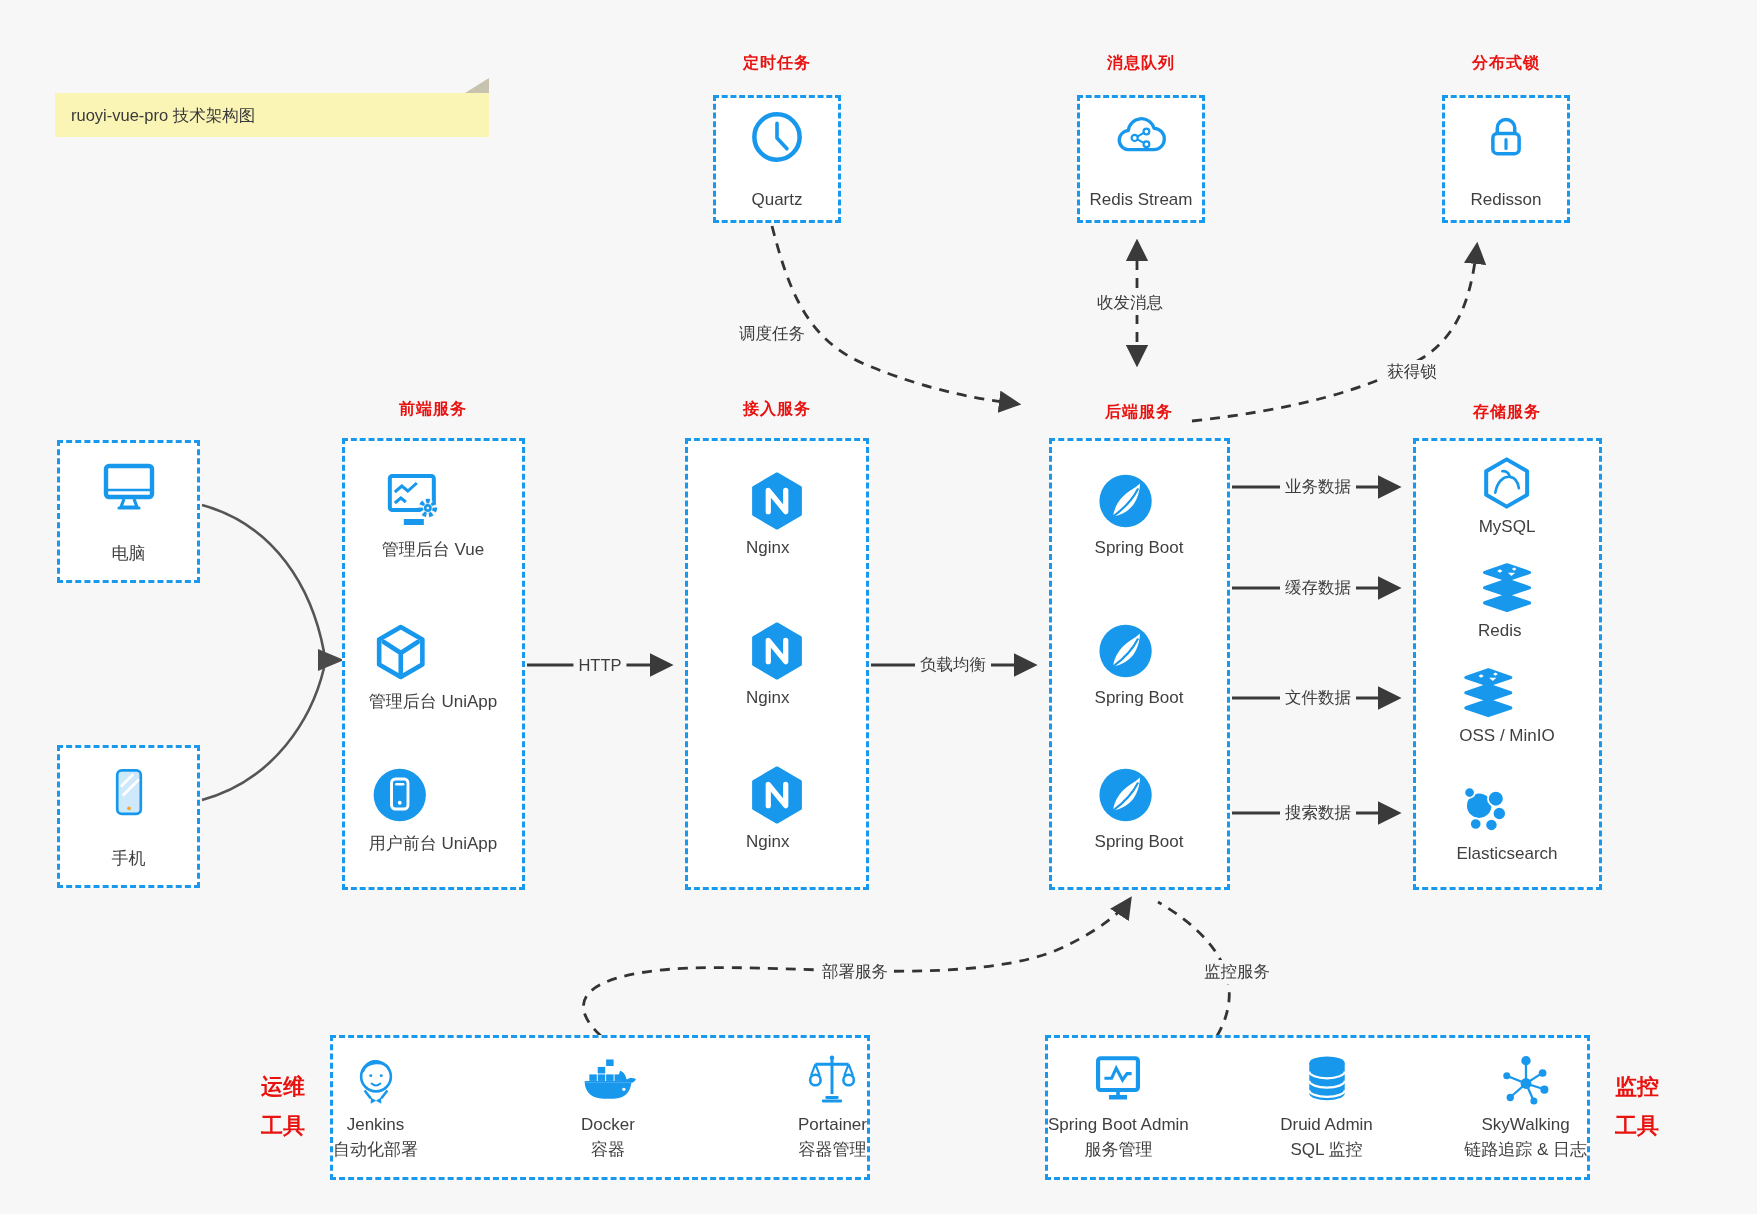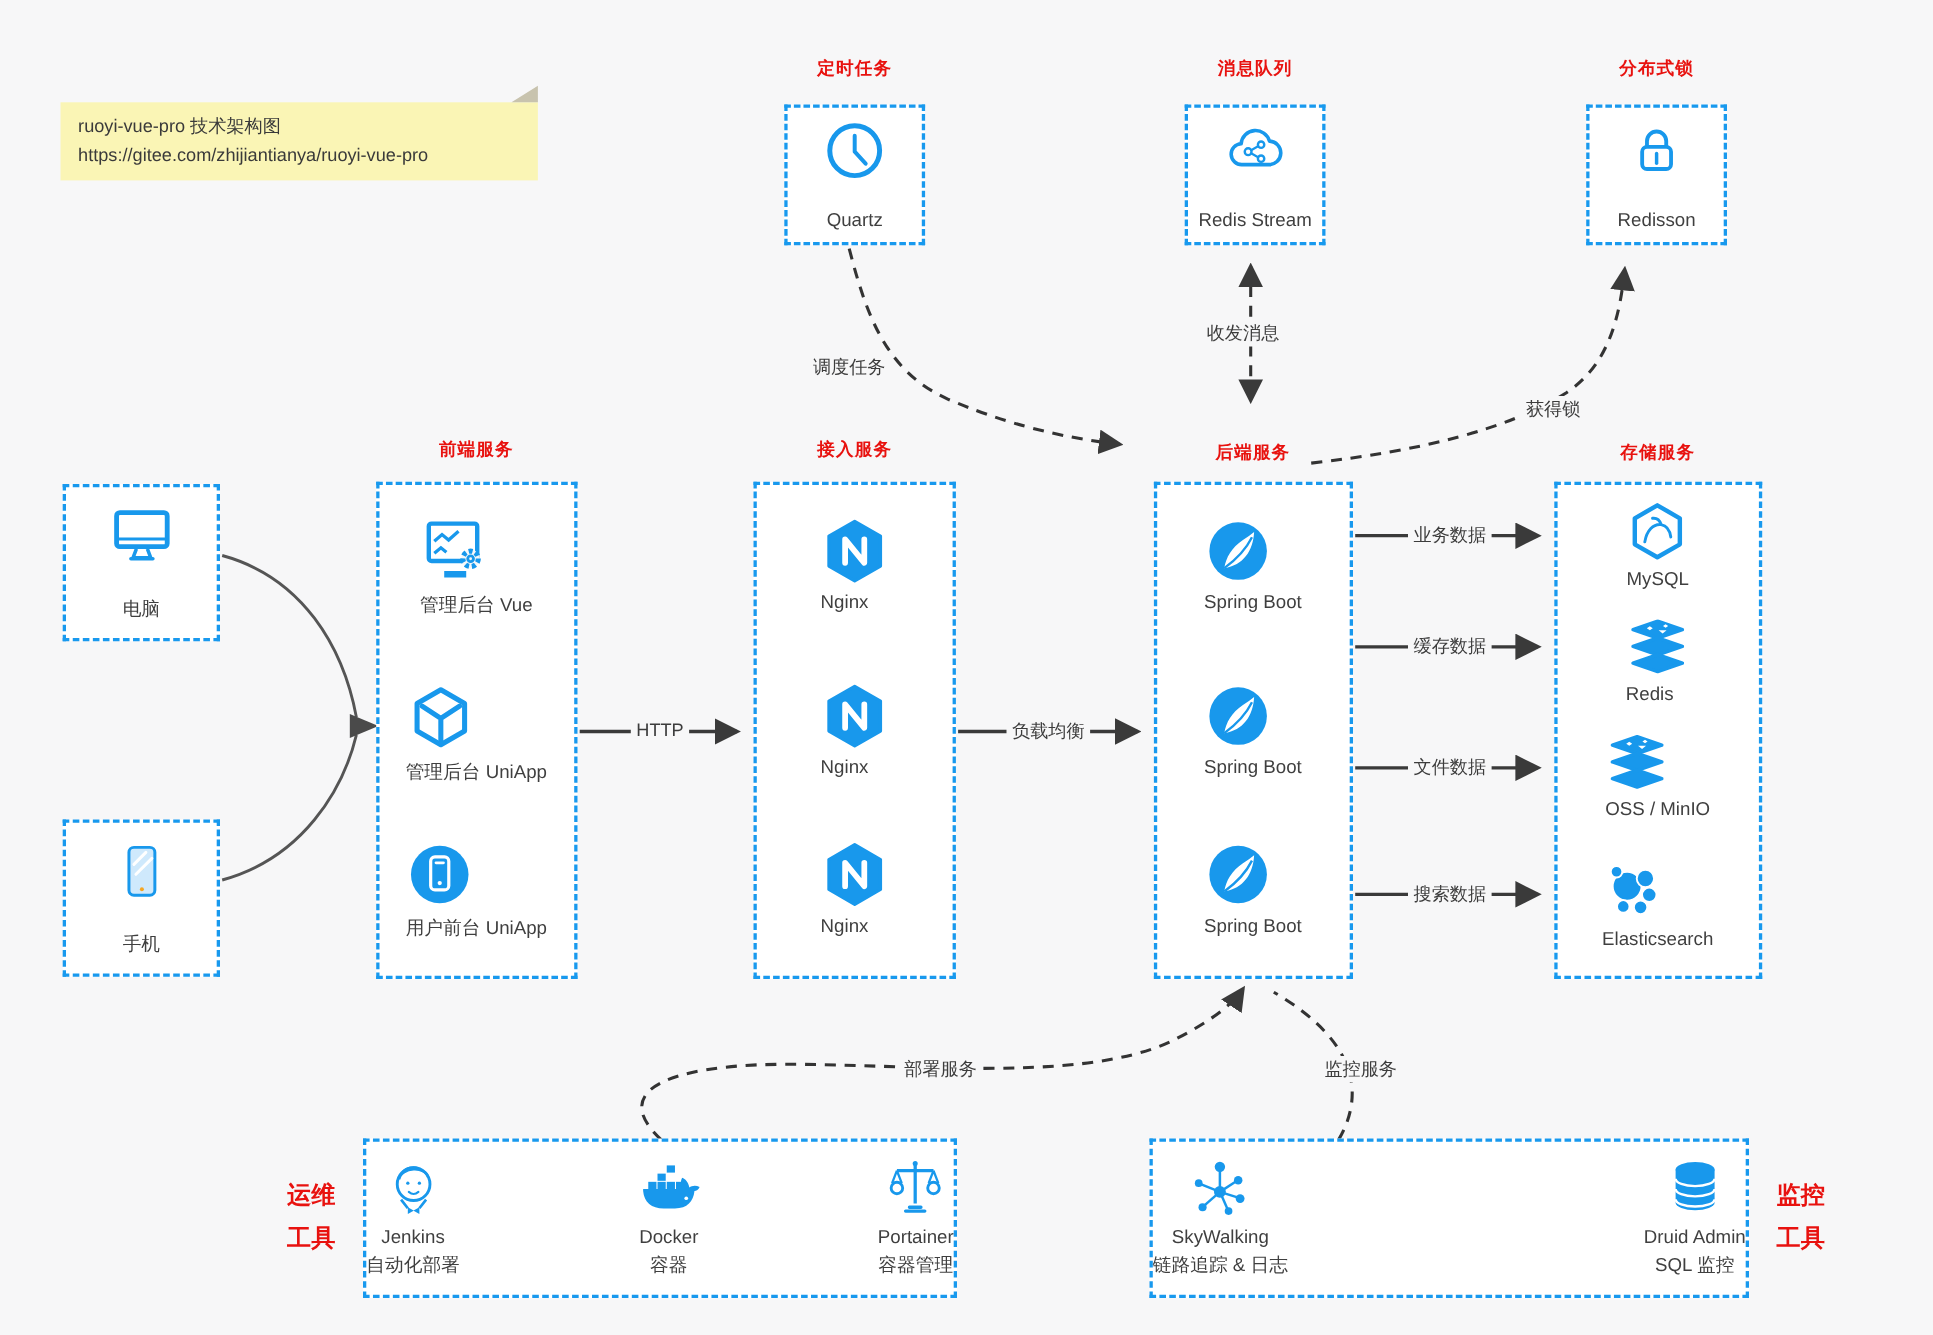--- a/index.html
+++ b/index.html
@@ -70,21 +70,20 @@
     <path d="M 1192 421 C 1290 410, 1370 391, 1424 357 C 1460 333, 1472 294, 1477 245" fill="none" stroke="#333" stroke-width="2.8" stroke-dasharray="10 8" marker-end="url(#arrD)"></path>
 
     <path d="M 601 1036 C 558 996, 596 972, 690 968 C 800 964, 980 988, 1066 946 C 1098 930, 1120 914, 1130 899" fill="none" stroke="#333" stroke-width="2.8" stroke-dasharray="10 8" marker-end="url(#arrD)"></path>
 
     <path d="M 1217 1036 C 1238 1000, 1240 950, 1158 902" fill="none" stroke="#333" stroke-width="2.8" stroke-dasharray="10 8"></path>
   </svg>
 
   <div class="note">
     <div class="fold"></div>
     <div>ruoyi-vue-pro 技术架构图</div>
-    <div>https://gitee.com/zhijiantianya/ruoyi-vue-pro</div>
   </div>
 
   <div class="rtitle" style="left:777px;top:63px">定时任务</div>
   <div class="rtitle" style="left:1141px;top:63px">消息队列</div>
   <div class="rtitle" style="left:1506px;top:63px">分布式锁</div>
 
   <div class="box tbox" style="left:713px;top:95px;width:128px;height:128px">
     <svg class="icon" width="58" height="58" viewBox="0 0 64 64">
       <circle cx="32" cy="32" r="25" fill="none" stroke="#1898ec" stroke-width="5"></circle>
       <path d="M32 17 V33 L43 45" fill="none" stroke="#1898ec" stroke-width="4" stroke-linecap="round" stroke-linejoin="round"></path>
@@ -307,20 +306,45 @@
         <path d="M26 52 h12 M22 56 h20" stroke="#1898ec" stroke-width="3.4" stroke-linecap="round"></path>
       </svg>
       <div class="lbl2">
         <div>Portainer</div>
         <div>容器管理</div>
       </div>
     </div>
   </div>
 
   <div class="box hbox" style="left:1045px;top:1035px;width:545px;height:145px">
+    <div class="inode">
+      <svg class="icon" width="58" height="56" viewBox="0 0 64 60">
+        <rect x="10" y="6" width="44" height="35" rx="3" fill="none" stroke="#1898ec" stroke-width="4.6"></rect>
+        <polyline points="17,28 25,28 30,17 37,30 42,23 47,23" fill="none" stroke="#1898ec" stroke-width="3.4"></polyline>
+        <line x1="32" y1="42" x2="32" y2="47" stroke="#1898ec" stroke-width="4"></line>
+        <line x1="22" y1="49" x2="42" y2="49" stroke="#1898ec" stroke-width="5"></line>
+      </svg>
+      <div class="lbl2">
+        <div>Spring Boot Admin</div>
+        <div>服务管理</div>
+      </div>
+    </div>
+    <div class="inode">
+      <svg class="icon" width="54" height="56" viewBox="0 0 64 64">
+        <ellipse cx="32" cy="12" rx="21" ry="8" fill="#1898ec"></ellipse>
+        <path d="M11 12 V48 A21 8 0 0 0 53 48 V12" fill="#1898ec"></path>
+        <path d="M11 22 A21 8 0 0 0 53 22" fill="none" stroke="#ffffff" stroke-width="2.6"></path>
+        <path d="M11 33 A21 8 0 0 0 53 33" fill="none" stroke="#ffffff" stroke-width="2.6"></path>
+        <path d="M11 44 A21 8 0 0 0 53 44" fill="none" stroke="#ffffff" stroke-width="2.6"></path>
+      </svg>
+      <div class="lbl2">
+        <div>Druid Admin</div>
+        <div>SQL 监控</div>
+      </div>
+    </div>
     <div class="inode">
       <svg class="icon" width="56" height="56" viewBox="0 0 64 64">
         <line x1="32" y1="36" x2="32" y2="13" stroke="#1898ec" stroke-width="2.6"></line>
         <line x1="32" y1="36" x2="49" y2="25" stroke="#1898ec" stroke-width="2.6"></line>
         <line x1="32" y1="36" x2="51" y2="42" stroke="#1898ec" stroke-width="2.6"></line>
         <line x1="32" y1="36" x2="40" y2="54" stroke="#1898ec" stroke-width="2.6"></line>
         <line x1="32" y1="36" x2="16" y2="50" stroke="#1898ec" stroke-width="2.6"></line>
         <line x1="32" y1="36" x2="12" y2="28" stroke="#1898ec" stroke-width="2.6"></line>
         <circle cx="32" cy="36" r="6.2" fill="#1898ec"></circle>
         <circle cx="32" cy="10" r="5.4" fill="#1898ec"></circle>
@@ -328,33 +352,20 @@
         <circle cx="53" cy="43" r="4.6" fill="#1898ec"></circle>
         <circle cx="41" cy="56" r="4" fill="#1898ec"></circle>
         <circle cx="14" cy="52" r="4.2" fill="#1898ec"></circle>
         <circle cx="10" cy="27" r="4" fill="#1898ec"></circle>
       </svg>
       <div class="lbl2">
         <div>SkyWalking</div>
         <div>链路追踪 &amp; 日志</div>
       </div>
     </div>
-    <div class="inode">
-      <svg class="icon" width="54" height="56" viewBox="0 0 64 64">
-        <ellipse cx="32" cy="12" rx="21" ry="8" fill="#1898ec"></ellipse>
-        <path d="M11 12 V48 A21 8 0 0 0 53 48 V12" fill="#1898ec"></path>
-        <path d="M11 22 A21 8 0 0 0 53 22" fill="none" stroke="#ffffff" stroke-width="2.6"></path>
-        <path d="M11 33 A21 8 0 0 0 53 33" fill="none" stroke="#ffffff" stroke-width="2.6"></path>
-        <path d="M11 44 A21 8 0 0 0 53 44" fill="none" stroke="#ffffff" stroke-width="2.6"></path>
-      </svg>
-      <div class="lbl2">
-        <div>Druid Admin</div>
-        <div>SQL 监控</div>
-      </div>
-    </div>
   </div>
   <div class="rtitle2" style="left:1602px;top:1068px;width:70px">
     <div>监控</div>
     <div>工具</div>
   </div>
 
   <div class="elabel" style="left:600px;top:665px">HTTP</div>
   <div class="elabel" style="left:953px;top:665px">负载均衡</div>
   <div class="elabel" style="left:1318px;top:487px">业务数据</div>
   <div class="elabel" style="left:1318px;top:588px">缓存数据</div>

